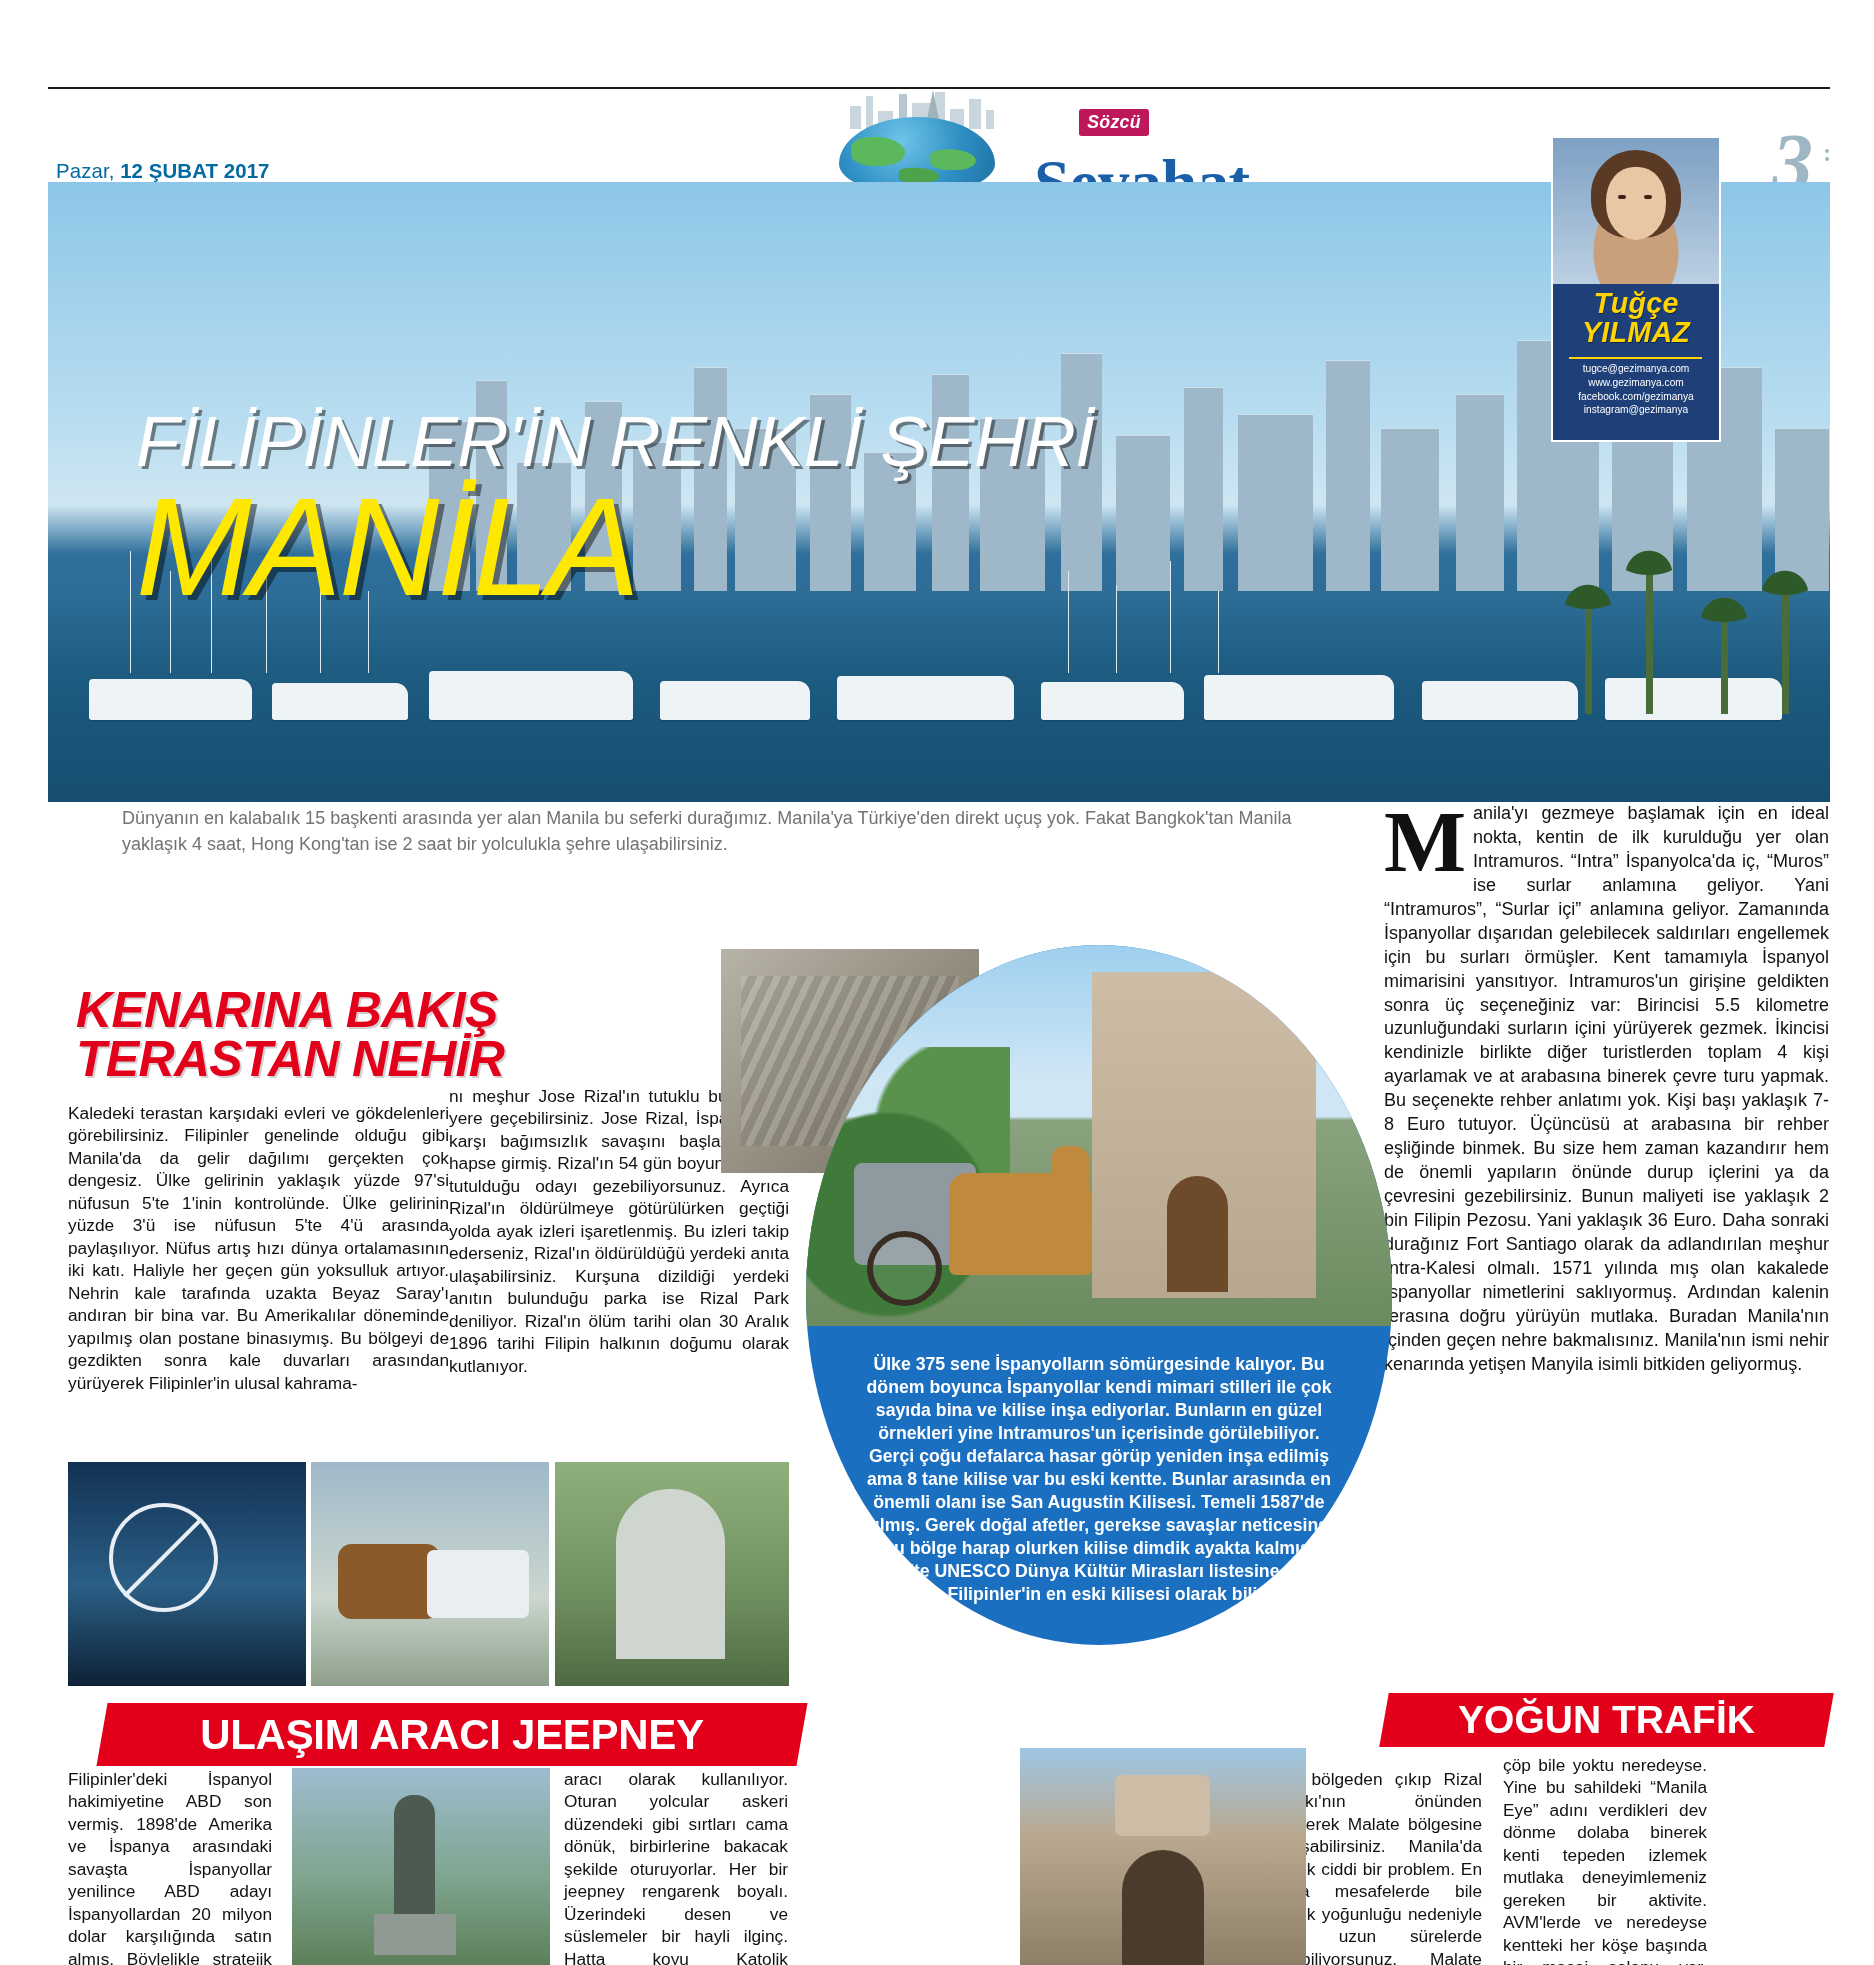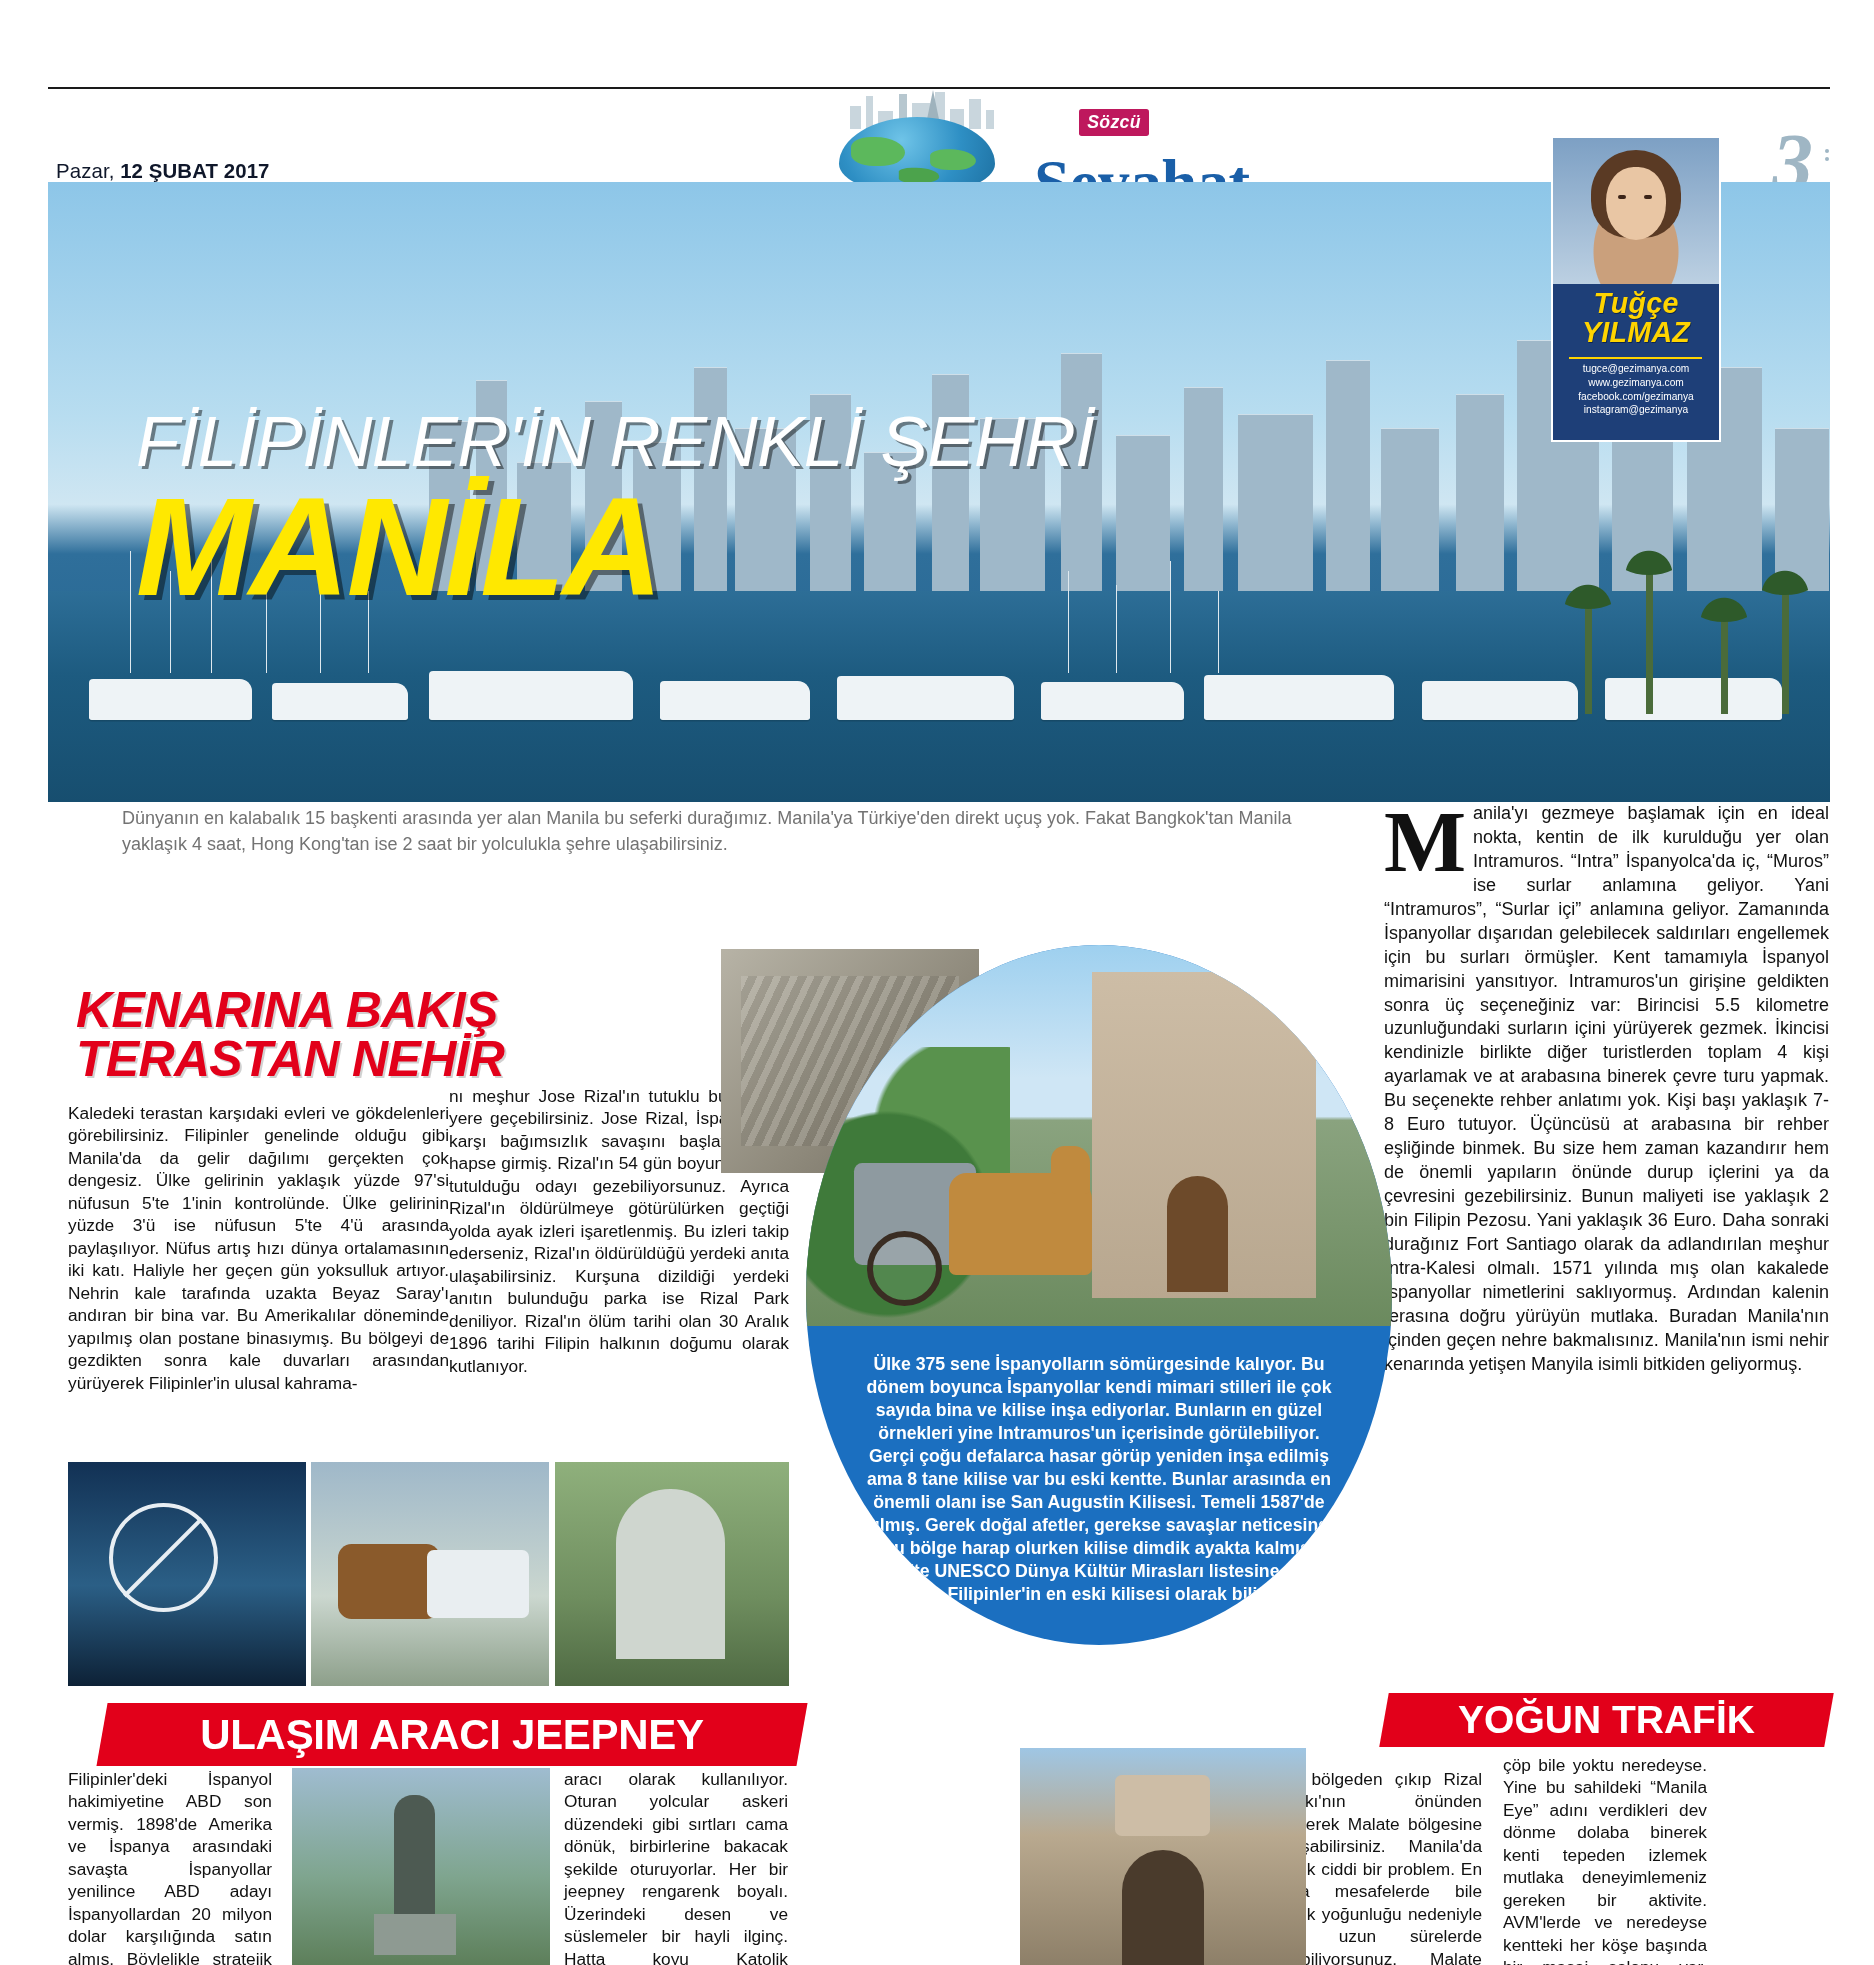--- a/index.html
+++ b/index.html
@@ -19,21 +19,21 @@
     position: absolute;
     left: 0; top: 0; width: 1874px; height: 184px;
     background: #ffffff;
   }
   .top-rule {
     position: absolute; left: 48px; top: 87px; width: 1782px; height: 2px;
     background: #1a1a1a;
   }
   .date-line {
     position: absolute; left: 56px; top: 160px;
-    font-size: 20.4px; letter-spacing: 0.1px; color: #0f172a;
+    font-size: 20.4px; letter-spacing: 0.1px; color: #0369a1;
   }
   .date-line b { font-weight: bold; }
 
   .globe {
     position: absolute; left: 802px; top: 88px; width: 231px; height: 92px;
   }
   .globe .ball {
     position: absolute; left: 37px; top: 28.6px; width: 156px; height: 78px;
     border-radius: 50% 50% 50% 50% / 60% 60% 40% 40%;
     background: radial-gradient(circle at 40% 30%, #6fc4e8 0%, #2e8fc4 55%, #1d6fa0 100%);
@@ -174,21 +174,21 @@
 
   .headline-wrap {
     position: absolute; left: 88px; top: 224px; z-index: 20;
   }
   .headline-1 {
     font-size: 71px; font-weight: normal; font-style: italic; color: #ffffff;
     letter-spacing: -0.7px; line-height: 1;
     text-shadow: 3.4px 3.4px 0 rgba(0,0,0,.45);
   }
   .headline-2 {
-    font-size: 139px; font-weight: bold; font-style: italic; color: #ffe800;
+    font-size: 139px; font-weight: normal; font-style: italic; color: #ffe800;
     letter-spacing: -2.7px; line-height: .95; margin-top: 4.1px;
     text-shadow: 5.4px 5.4px 0 rgba(0,0,0,.45);
   }
 
   
   .intro {
     position: absolute; left: 122px; top: 806px; width: 1217px;
     font-size: 18px; line-height: 1.42; color: #737373;
   }
 

